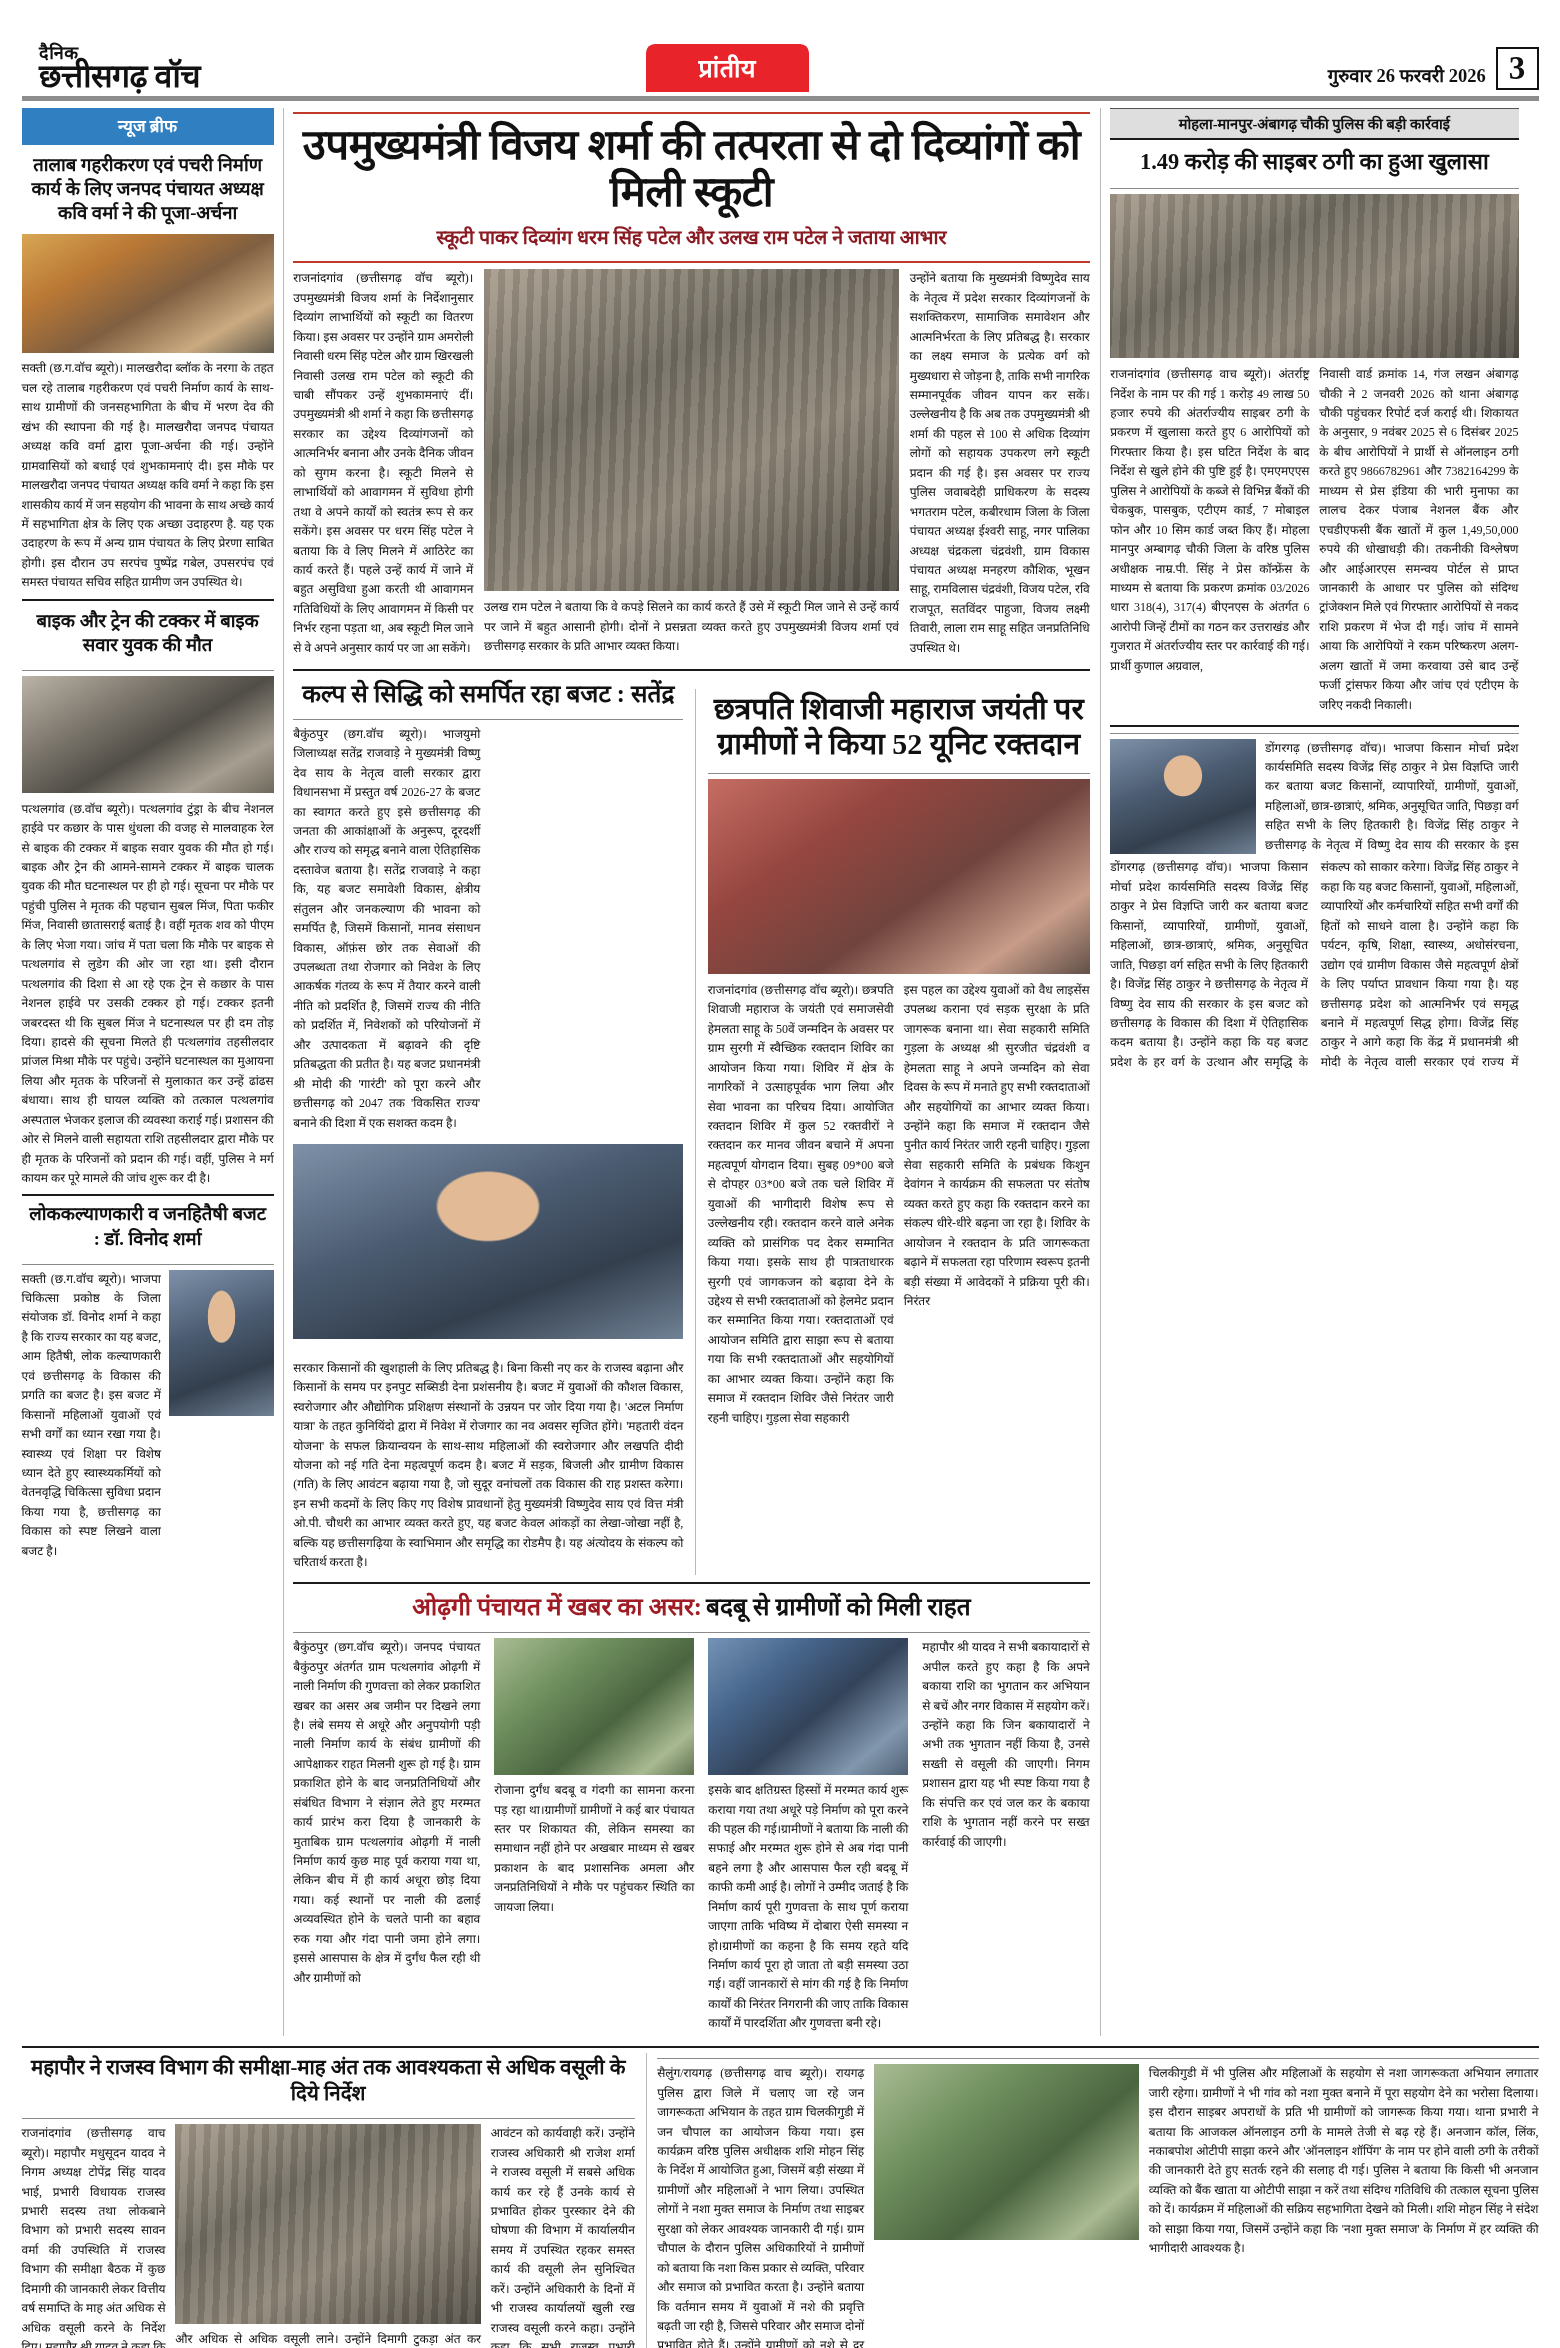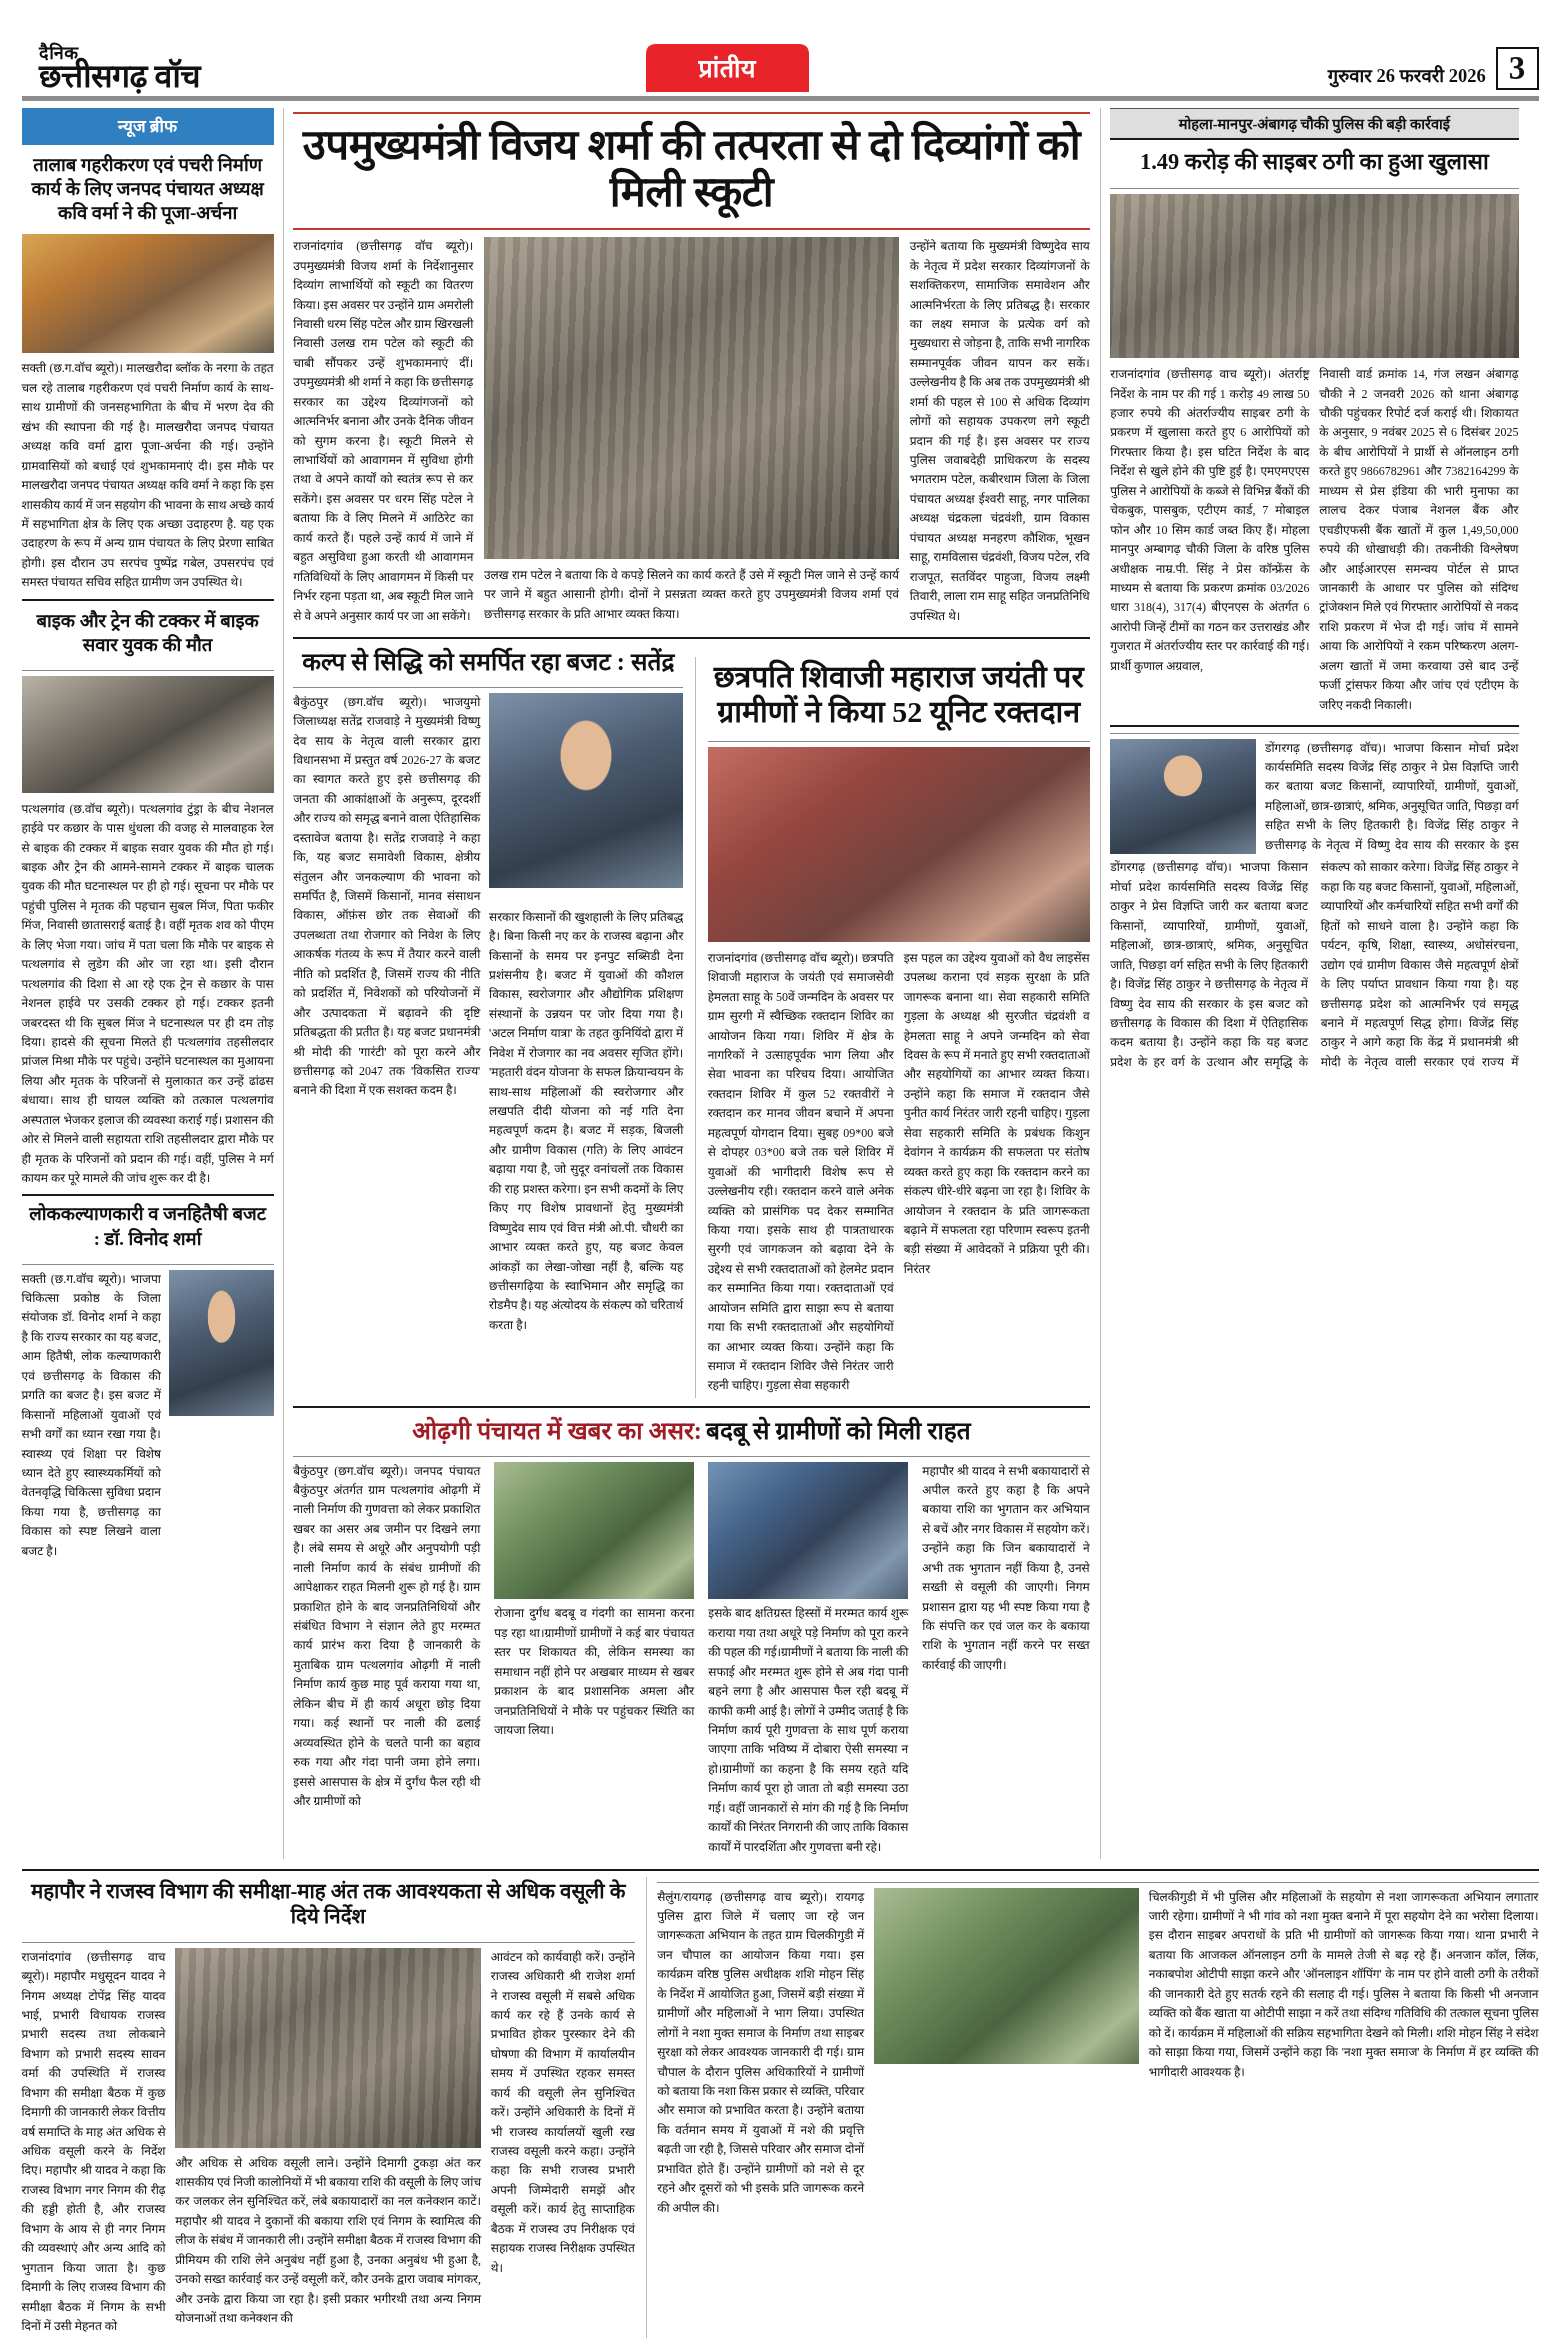--- a/index.html
+++ b/index.html
@@ -157,20 +157,21 @@
           <p class="noind">सक्ती (छ.ग.वॉच ब्यूरो)। भाजपा चिकित्सा प्रकोष्ठ के जिला संयोजक डॉ. विनोद शर्मा ने कहा है कि राज्य सरकार का यह बजट, आम हितैषी, लोक कल्याणकारी एवं छत्तीसगढ़ के विकास की प्रगति का बजट है। इस बजट में किसानों महिलाओं युवाओं एवं सभी वर्गों का ध्यान रखा गया है। स्वास्थ्य एवं शिक्षा पर विशेष ध्यान देते हुए स्वास्थ्यकर्मियों को वेतनवृद्धि चिकित्सा सुविधा प्रदान किया गया है, छत्तीसगढ़ का विकास को स्पष्ट लिखने वाला बजट है।</p>
         </div>
         <div class="photo p-portrait" style="width:105px; height:146px; flex:0 0 105px;"></div>
       </div>
     </div>
 
     <div class="col-mid vline">
 
       <div class="hr-red"></div>
       <div class="hd-xl" style="text-align:center; padding:3.9px 5.9px 7.8px;">उपमुख्यमंत्री  विजय शर्मा की तत्परता से दो दिव्यांगों को मिली स्कूटी</div>
+      <div class="sub-red" style="padding-bottom:6.8px;">स्कूटी पाकर दिव्यांग धरम सिंह पटेल और उलख राम पटेल ने  जताया आभार</div>
       <div class="hr-red"></div>
 
       <div style="display:flex; gap:10.7px; margin-top:6.8px;">
         <div class="body-txt" style="width:180px; flex:0 0 180px;">
           <p class="noind">राजनांदगांव (छत्तीसगढ़ वॉच ब्यूरो)। उपमुख्यमंत्री विजय शर्मा के निर्देशानुसार दिव्यांग लाभार्थियों को स्कूटी का वितरण किया। इस अवसर पर उन्होंने ग्राम अमरोली निवासी धरम सिंह पटेल और ग्राम खिरखली निवासी उलख राम पटेल को स्कूटी की चाबी सौंपकर उन्हें शुभकामनाएं दीं। उपमुख्यमंत्री श्री शर्मा ने कहा कि छत्तीसगढ़ सरकार का उद्देश्य दिव्यांगजनों को आत्मनिर्भर बनाना और उनके दैनिक जीवन को सुगम करना है। स्कूटी मिलने से लाभार्थियों को आवागमन में सुविधा होगी तथा वे अपने कार्यों को स्वतंत्र रूप से कर सकेंगे। इस अवसर पर धरम सिंह पटेल ने बताया कि वे लिए मिलने में आठिरेट का कार्य करते हैं। पहले उन्हें कार्य में जाने में बहुत असुविधा हुआ करती थी आवागमन गतिविधियों के लिए आवागमन में किसी पर निर्भर रहना पड़ता था, अब स्कूटी मिल जाने से वे अपने अनुसार कार्य पर जा आ सकेंगे।</p>
         </div>
         <div style="flex:1;">
           <div class="photo p-crowd" style="height:322px;"></div>
           <div class="body-txt" style="margin-top:6.8px;">
             <p class="noind">उलख राम पटेल ने बताया कि वे कपड़े सिलने का कार्य करते हैं उसे में स्कूटी मिल जाने से उन्हें कार्य पर जाने में बहुत आसानी होगी। दोनों ने प्रसन्नता व्यक्त करते हुए उपमुख्यमंत्री विजय शर्मा एवं छत्तीसगढ़ सरकार के प्रति आभार व्यक्त किया।</p>
@@ -179,21 +180,21 @@
         <div class="body-txt" style="width:180px; flex:0 0 180px;">
           <p class="noind">उन्होंने बताया कि मुख्यमंत्री विष्णुदेव साय के नेतृत्व में प्रदेश सरकार दिव्यांगजनों के सशक्तिकरण, सामाजिक समावेशन और आत्मनिर्भरता के लिए प्रतिबद्ध है। सरकार का लक्ष्य समाज के प्रत्येक वर्ग को मुख्यधारा से जोड़ना है, ताकि सभी नागरिक सम्मानपूर्वक जीवन यापन कर सकें। उल्लेखनीय है कि अब तक उपमुख्यमंत्री श्री शर्मा की पहल से 100 से अधिक दिव्यांग लोगों को सहायक उपकरण लगे स्कूटी प्रदान की गई है। इस अवसर पर राज्य पुलिस जवाबदेही प्राधिकरण के सदस्य भगतराम पटेल, कबीरधाम जिला के जिला पंचायत अध्यक्ष ईश्वरी साहू, नगर पालिका अध्यक्ष चंद्रकला चंद्रवंशी, ग्राम विकास पंचायत अध्यक्ष मनहरण कौशिक, भूखन साहू, रामविलास चंद्रवंशी, विजय पटेल, रवि राजपूत, सतविंदर पाहुजा, विजय लक्ष्मी तिवारी, लाला राम साहू सहित जनप्रतिनिधि उपस्थित थे।</p>
         </div>
       </div>
 
       <div class="hr-dark" style="margin-top:8.8px;"></div>
       <div style="display:flex; gap:11.7px;">
         <div style="width:390px; flex:0 0 390px;">
           <div class="hd-md" style="text-align:center; padding:2px 0 5.9px;">कल्प से सिद्धि को समर्पित रहा बजट : सतेंद्र</div>
           <div class="hr-mid"></div>
-          <div style="display:flex; gap:8.8px; margin-top:3.9px;">
+          <div style="display:flex; gap:8.8px; margin-top:3.9px;flex-direction:column;">
             <div class="body-txt" style="width:187px; flex:0 0 187px;">
               <p class="noind">बैकुंठपुर (छग.वॉच ब्यूरो)। भाजयुमो जिलाध्यक्ष सतेंद्र राजवाड़े ने मुख्यमंत्री विष्णु देव साय के नेतृत्व वाली सरकार द्वारा विधानसभा में प्रस्तुत वर्ष 2026-27 के बजट का स्वागत करते हुए इसे छत्तीसगढ़ की जनता की आकांक्षाओं के अनुरूप, दूरदर्शी और राज्य को समृद्ध बनाने वाला ऐतिहासिक दस्तावेज बताया है। सतेंद्र राजवाड़े ने कहा कि, यह बजट समावेशी विकास, क्षेत्रीय संतुलन और जनकल्याण की भावना को समर्पित है, जिसमें किसानों, मानव संसाधन विकास, ऑफ़ंस छोर तक सेवाओं की उपलब्धता तथा रोजगार को निवेश के लिए आकर्षक गंतव्य के रूप में तैयार करने वाली नीति को प्रदर्शित है, जिसमें राज्य की नीति को प्रदर्शित में, निवेशकों को परियोजनों में और उत्पादकता में बढ़ावने की दृष्टि प्रतिबद्धता की प्रतीत है। यह बजट प्रधानमंत्री श्री मोदी की 'गारंटी' को पूरा करने और छत्तीसगढ़ को 2047 तक 'विकसित राज्य' बनाने की दिशा में एक सशक्त कदम है।</p>
             </div>
             <div style="flex:1;">
               <div class="photo p-portrait" style="height:195px;"></div>
               <div class="body-txt" style="margin-top:20px;">
                 <p class="noind">सरकार किसानों की खुशहाली के लिए प्रतिबद्ध है। बिना किसी नए कर के राजस्व बढ़ाना और किसानों के समय पर इनपुट सब्सिडी देना प्रशंसनीय है। बजट में युवाओं की कौशल विकास, स्वरोजगार और औद्योगिक प्रशिक्षण संस्थानों के उन्नयन पर जोर दिया गया है। 'अटल निर्माण यात्रा' के तहत कुनियिंदो द्वारा में निवेश में रोजगार का नव अवसर सृजित होंगे। 'महतारी वंदन योजना' के सफल क्रियान्वयन के साथ-साथ महिलाओं की स्वरोजगार और लखपति दीदी योजना को नई गति देना महत्वपूर्ण कदम है। बजट में सड़क, बिजली और ग्रामीण विकास (गति) के लिए आवंटन बढ़ाया गया है, जो सुदूर वनांचलों तक विकास की राह प्रशस्त करेगा। इन सभी कदमों के लिए किए गए विशेष प्रावधानों हेतु मुख्यमंत्री विष्णुदेव साय एवं वित्त मंत्री ओ.पी. चौधरी का आभार व्यक्त करते हुए, यह बजट केवल आंकड़ों का लेखा-जोखा नहीं है, बल्कि यह छत्तीसगढ़िया के स्वाभिमान और समृद्धि का रोडमैप है। यह अंत्योदय के संकल्प को चरितार्थ करता है।</p>
               </div>
             </div>
           </div>

